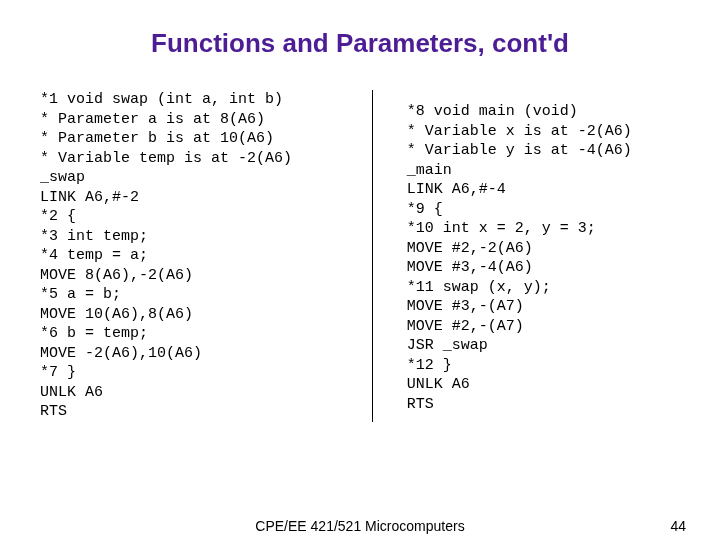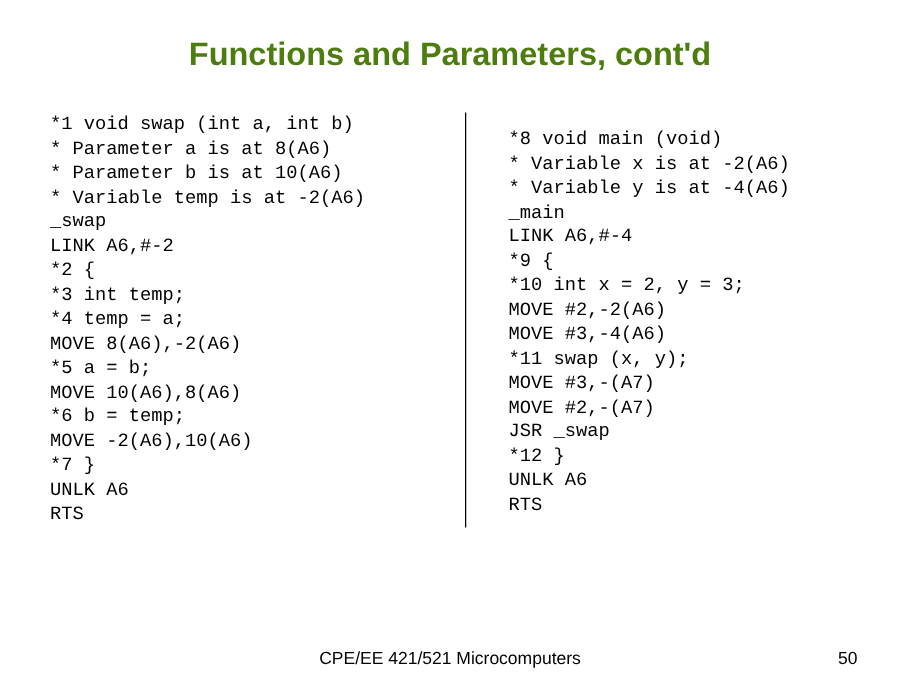--- a/index.html
+++ b/index.html
@@ -18,21 +18,21 @@
     box-sizing: border-box;
   }
   .title {
     position: absolute;
     top: 28px;
     left: 0;
     width: 100%;
     text-align: center;
     font-weight: bold;
     font-size: 26px;
-    color: #4d7c0f;
+    color: #4c1d95;
   }
   .columns {
     position: absolute;
     top: 90px;
     left: 40px;
     right: 40px;
     display: flex;
   }
   .col {
     font-family: "Courier New", Courier, monospace;
@@ -75,15 +75,15 @@
 <div class="slide">
   <div class="title">Functions and Parameters, cont'd</div>
 
   <div class="columns">
     <div class="col left" id="leftcol"><div>*1 void swap (int a, int b)</div><div>* Parameter a is at 8(A6)</div><div>* Parameter b is at 10(A6)</div><div>* Variable temp is at -2(A6)</div><div>_swap</div><div class="bold">LINK A6,#-2</div><div>*2 {</div><div>*3 int temp;</div><div>*4 temp = a;</div><div class="bold">MOVE 8(A6),-2(A6)</div><div>*5 a = b;</div><div class="bold">MOVE 10(A6),8(A6)</div><div>*6 b = temp;</div><div class="bold">MOVE -2(A6),10(A6)</div><div>*7 }</div><div class="bold">UNLK A6</div><div class="bold">RTS</div></div>
     <div class="col right" id="rightcol"><div>*8 void main (void)</div><div>* Variable x is at -2(A6)</div><div>* Variable y is at -4(A6)</div><div>_main</div><div class="bold">LINK A6,#-4</div><div>*9 {</div><div>*10 int x = 2, y = 3;</div><div class="bold">MOVE #2,-2(A6)</div><div class="bold">MOVE #3,-4(A6)</div><div>*11 swap (x, y);</div><div class="bold">MOVE #3,-(A7)</div><div class="bold">MOVE #2,-(A7)</div><div class="bold">JSR _swap</div><div>*12 }</div><div class="bold">UNLK A6</div><div class="bold">RTS</div></div>
   </div>
 
   <div class="footer">
     <span class="footer-center">CPE/EE 421/521 Microcomputers</span>
-    <span class="footer-right">50</span>
+    <span class="footer-right">44</span>
   </div>
 </div>
 
 </body></html>

